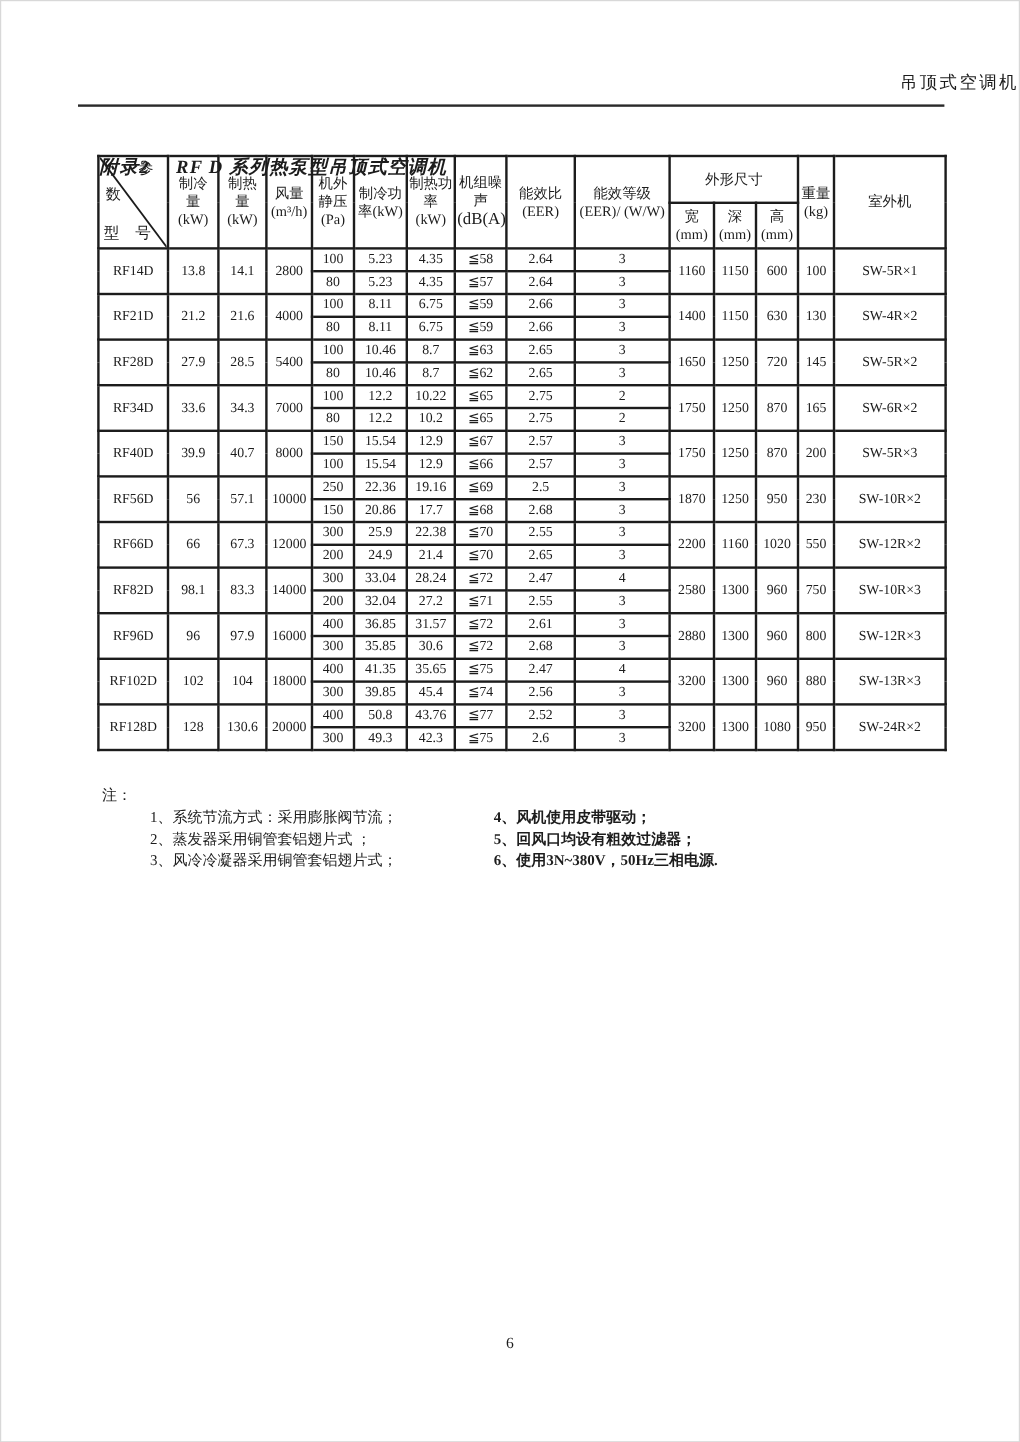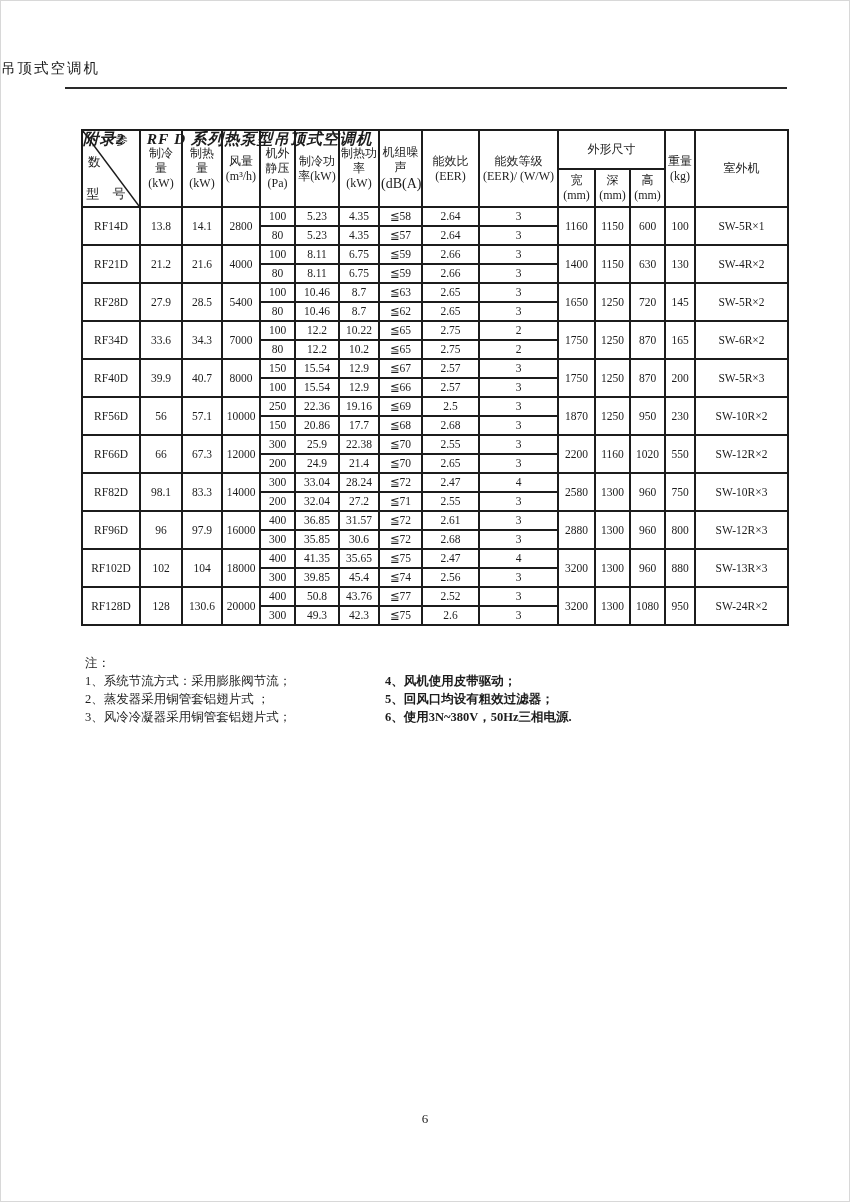--- a/index.html
+++ b/index.html
@@ -6,21 +6,21 @@
   html,body { background:#ffffff; }
   .page {
     position:relative; width:850px; height:1202px; margin:0 auto;
     background:#ffffff; overflow:hidden;
     border:1px solid #d8d8d8;
     font-family:"Liberation Serif","DejaVu Serif",serif;
     color:#1c1c1c;
   }
   .running-header {
     position:absolute; top:58px; left:0; width:100%;
-    text-align:left; font-size:14.5px; letter-spacing:2px;
+    text-align:right; font-size:14.5px; letter-spacing:2px;
   }
   .header-rule {
     position:absolute; top:86px; left:64px; width:722px; height:2px;
     background:#2a2a2a;
   }
   .doc-title {
     position:absolute; top:100px; left:82px;
     font-size:15.5px; font-weight:bold; font-style:italic; letter-spacing:1px;margin-top:28px;
   }
   .doc-title .title-text { margin-left:22px; }
@@ -46,21 +46,21 @@
   th.corner { position:relative; padding:0; }
   th.corner svg { position:absolute; top:0; left:0; width:100%; height:100%; display:block; }
   th.corner .c-param1 { position:absolute; top:2px;  left:58%; font-size:12.5px; }
   th.corner .c-param2 { position:absolute; top:24px; left:9%;  font-size:12.5px; }
   th.corner .c-model  { position:absolute; bottom:4px; left:6%; font-size:13px; letter-spacing:5px; white-space:nowrap;text-align:right; }
 
   .notes {
     position:absolute; top:653px; left:84px; width:670px;
     font-size:12.5px; line-height:18px;
   }
-  .notes-cols { display:flex; }
+  .notes-cols { display:flex;margin-left:40px; }
   .notes-col-left  { width:300px; }
   .notes-col-right { width:360px;font-weight:bold; }
   .note-line { white-space:nowrap; }
 
   .page-number {
     position:absolute; top:1110px; left:0; width:100%;
     text-align:center; font-size:13px;
   }
 </style>
 </head>

